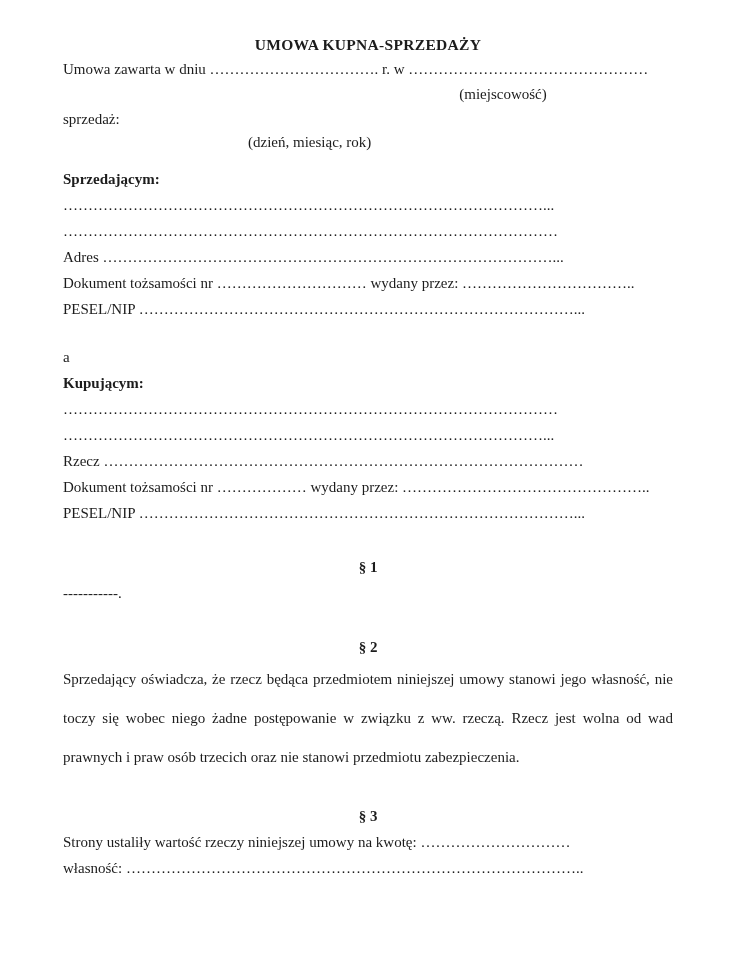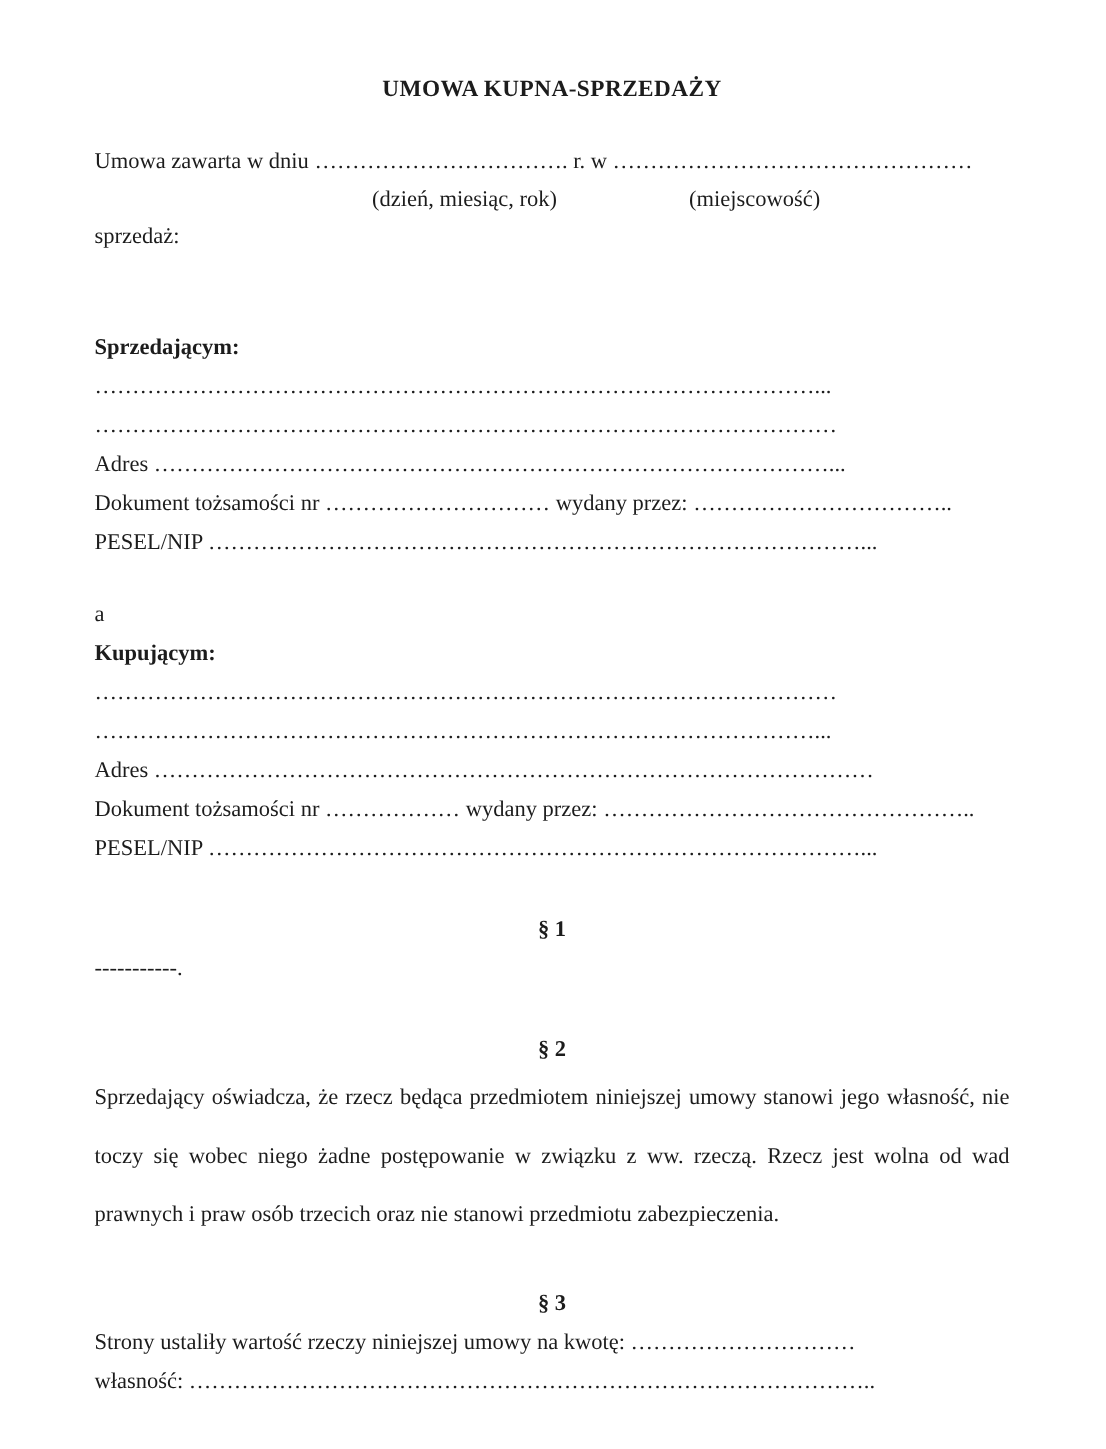--- a/index.html
+++ b/index.html
@@ -11,46 +11,46 @@
     position: relative;
     width: 737px;
     height: 966px;
     background: #ffffff;
     font-family: "Liberation Serif", "DejaVu Serif", serif;
     font-size: 15px;
     color: #1c1c1c;
     overflow: hidden;
   }
   .content {
-    padding: 49px 64px 0 63px;
+    padding: 34px 64px 0 63px;
   }
   .line {
     height: 26px;
     line-height: 26px;
     white-space: nowrap;
     overflow: hidden;
   }
   .title {
     text-align: center;
     font-weight: bold;
     font-size: 15.5px;
     height: 22px;
     line-height: 22px;
     letter-spacing: 0.3px;
   }
-  .intro { margin-top: 24px; }
+  .intro { }
   .hints {
     display: flex;
     height: 24px;
     line-height: 24px;
   }
-  .hint-date { margin-left: 185px; }
+  .hint-date { margin-left: 185px; margin-top: 48px; }
   .hint-place { margin-left: 88px; }
   .bold { font-weight: bold; }
-  .seller-heading { margin-top: 48px; }
+  .seller-heading { margin-top: 34px; }
   .conj { margin-top: 22px; }
   .sec-head {
     text-align: center;
     font-weight: bold;
   }
   .sec-1 { margin-top: 28px; }
   .sec-2 { margin-top: 28px; }
   .sec-3 { margin-top: 26px; }
   .para {
     text-align: justify;
@@ -79,21 +79,21 @@
     <div class="line">………………………………………………………………………………………</div>
     <div class="line">Adres ………………………………………………………………………………...</div>
     <div class="line">Dokument tożsamości nr ………………………… wydany przez: ……………………………..</div>
     <div class="line">PESEL/NIP ……………………………………………………………………………...</div>
 
     <div class="line conj">a</div>
 
     <div class="line bold">Kupującym:</div>
     <div class="line">………………………………………………………………………………………</div>
     <div class="line">……………………………………………………………………………………...</div>
-    <div class="line">Adres ……………………………………………………………………………………</div>
+    <div class="line">Rzecz ……………………………………………………………………………………</div>
     <div class="line">Dokument tożsamości nr ……………… wydany przez: …………………………………………..</div>
     <div class="line">PESEL/NIP ……………………………………………………………………………...</div>
 
     <div class="line sec-head sec-1">§ 1</div>
     <div class="line">-----------.</div>
 
     <div class="line sec-head sec-2">§ 2</div>
     <div class="para">Sprzedający oświadcza, że rzecz będąca przedmiotem niniejszej umowy stanowi jego własność, nie toczy się wobec niego żadne postępowanie w związku z ww. rzeczą. Rzecz jest wolna od wad prawnych i praw osób trzecich oraz nie stanowi przedmiotu zabezpieczenia.</div>
 
     <div class="line sec-head sec-3">§ 3</div>

